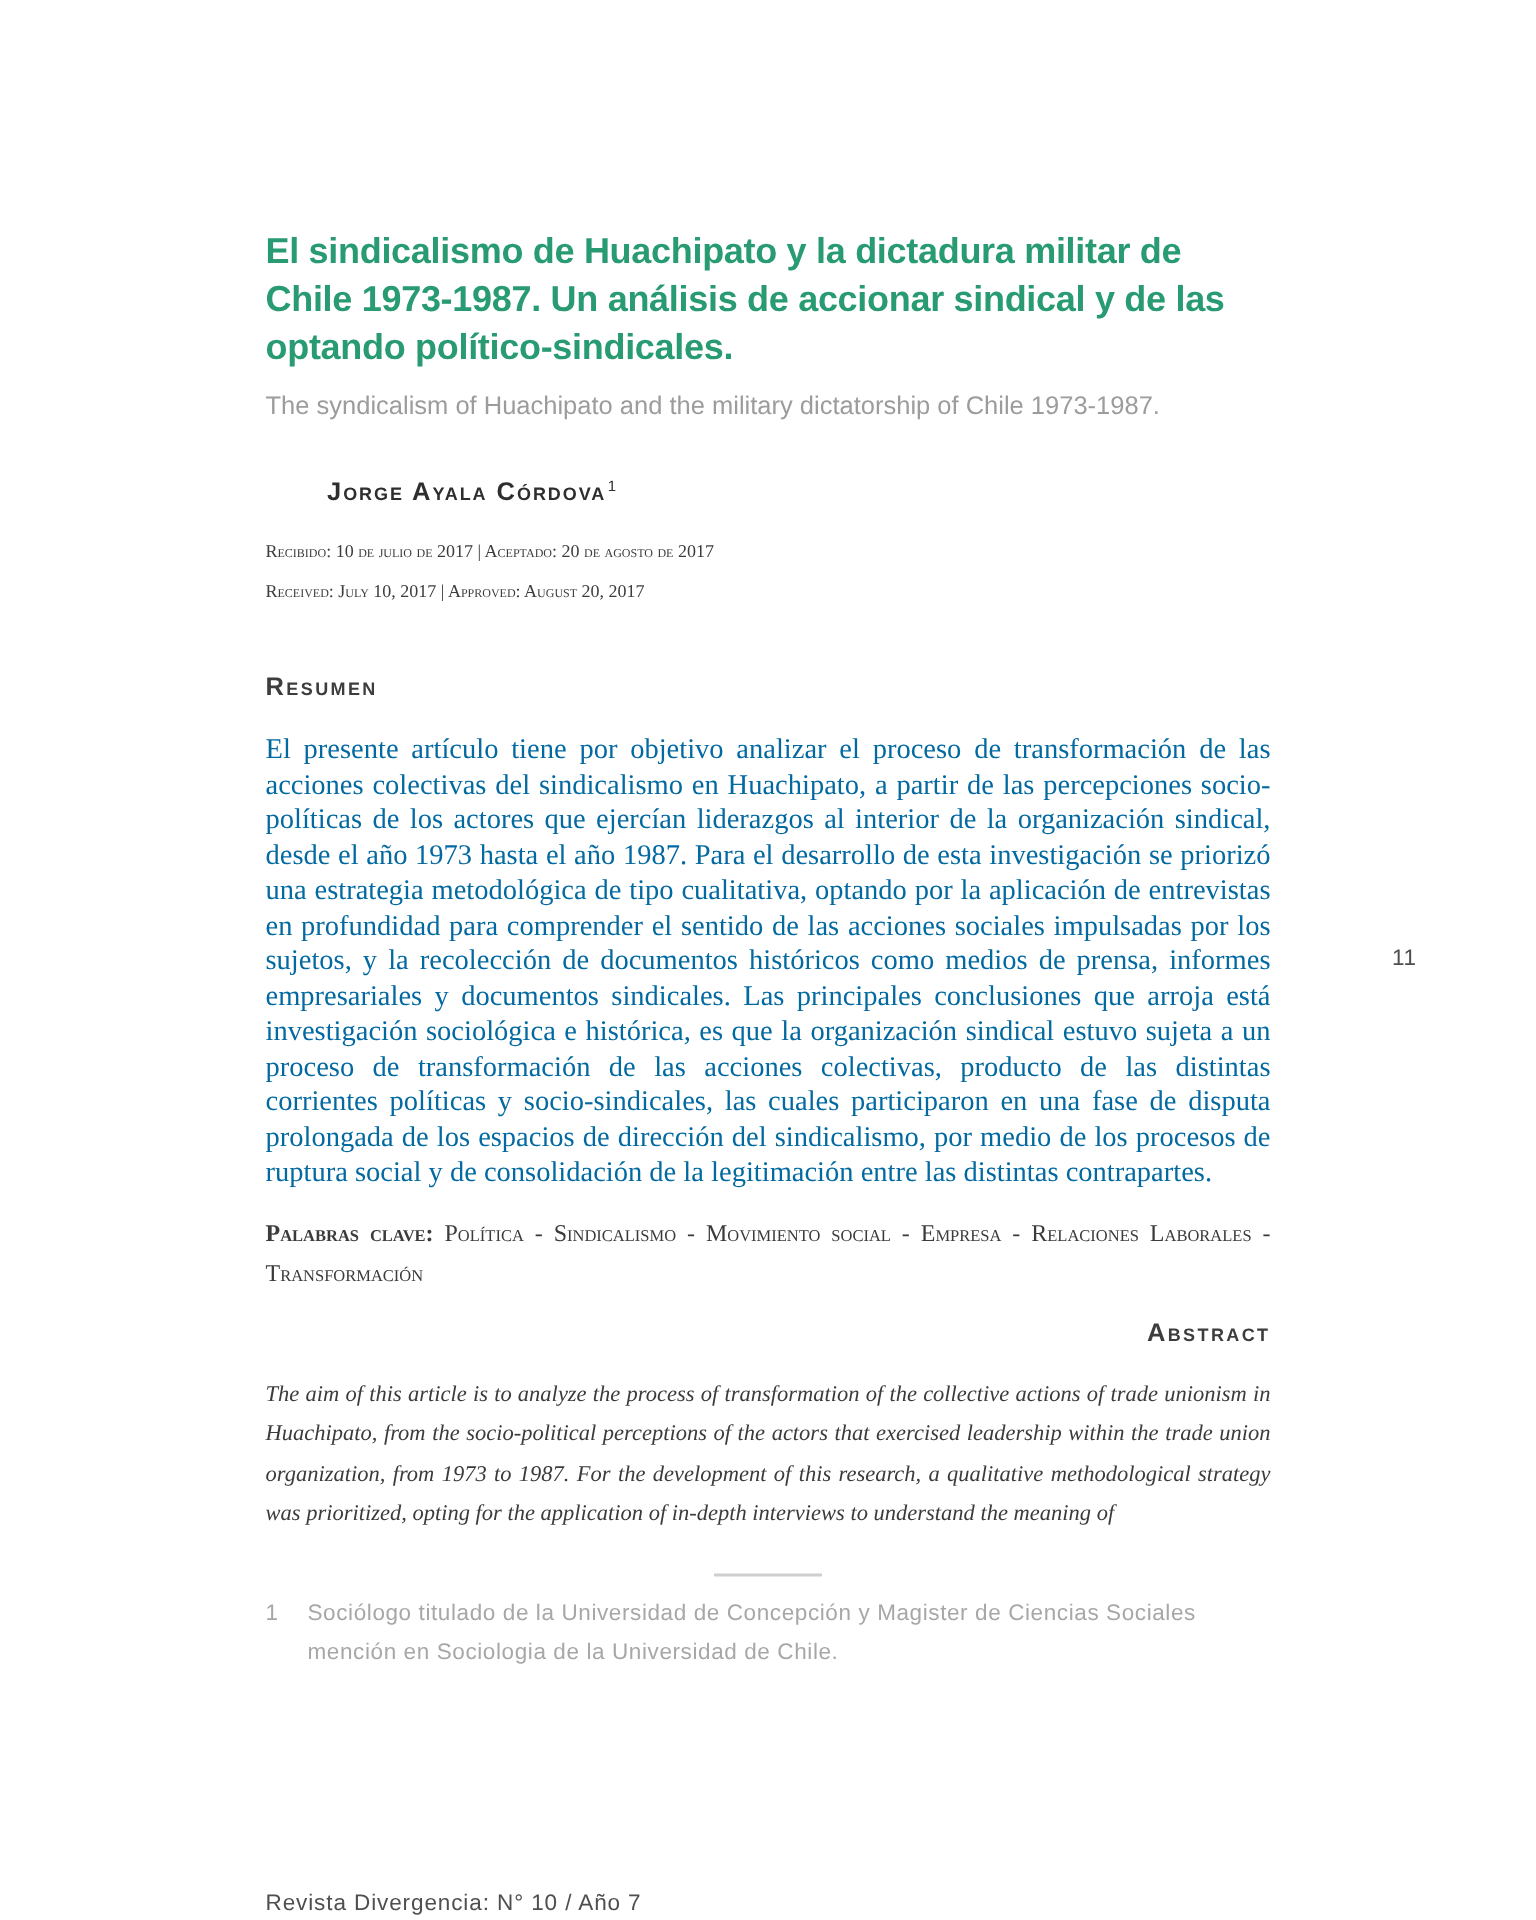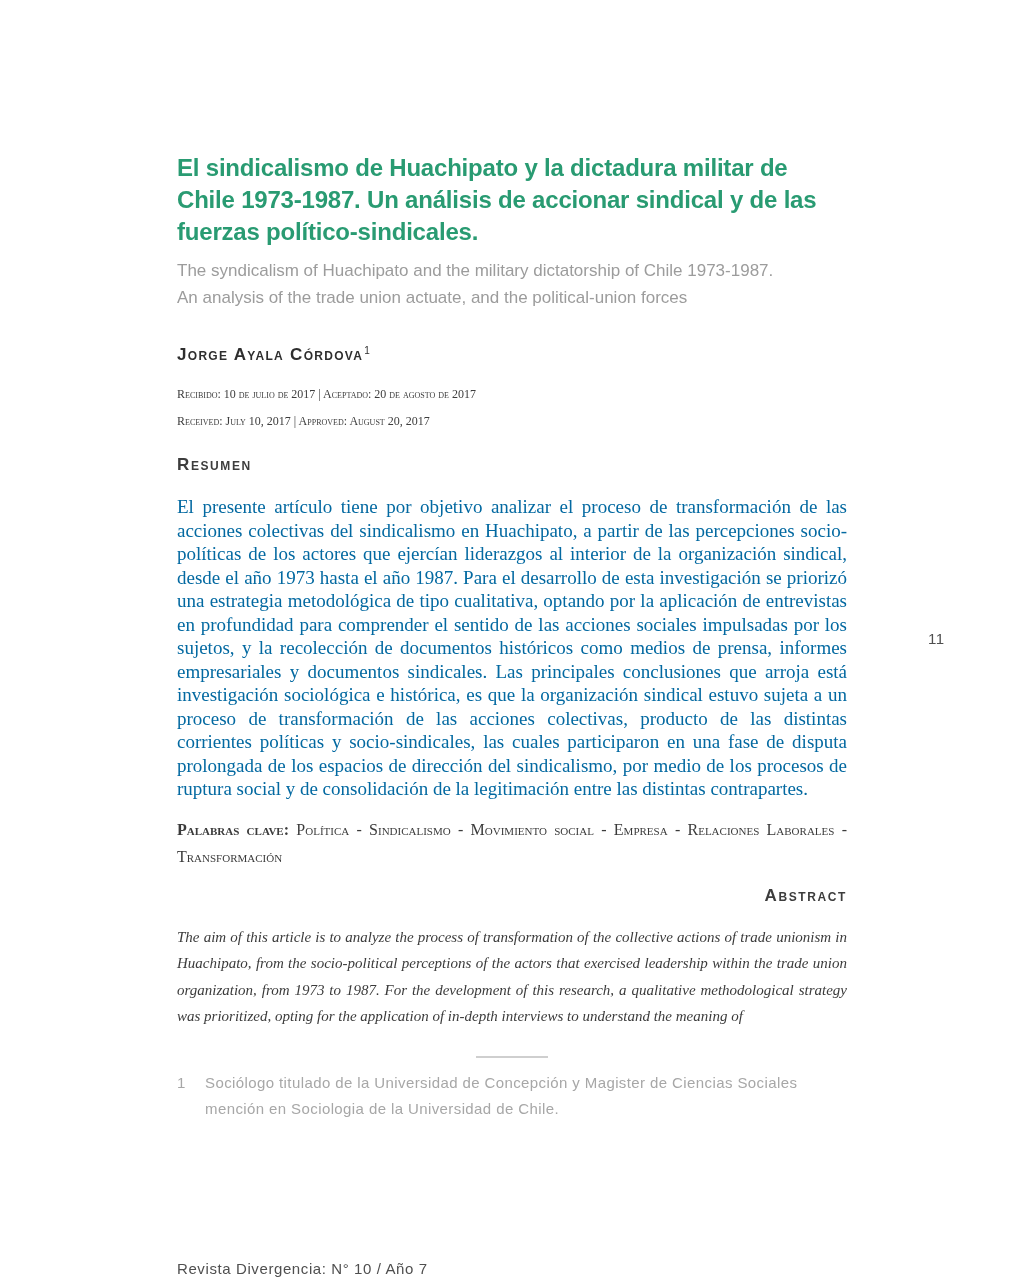--- a/index.html
+++ b/index.html
@@ -41,20 +41,21 @@
   
   .author-row {
     margin-top: 34px;
     color: #2e2e2e;
   }
   .author {
     font-weight: 700;
     font-size: 17px;
     font-variant: small-caps;
     letter-spacing: 1.3px;
+    margin-left: 41px;
   }
   .fn-ref {
     font-size: 10px;
     vertical-align: super;
     color: #2e2e2e;
     margin-left: 1px;
   }
   
   .dates {
     margin-top: 16px;
@@ -68,21 +69,21 @@
   
   .section-heading {
     font-family: "Liberation Sans", sans-serif;
     font-weight: 700;
     font-variant: small-caps;
     font-size: 17px;
     letter-spacing: 1.6px;
     color: #3d3d3d;
     margin: 0;
   }
-  .heading-resumen { margin-top: 20px; }
+  .heading-resumen { margin-top: 40px; }
   .heading-abstract { margin-top: 16px; text-align: right; }
   
   .body-es {
     margin: 20px 0 0 0;
     font-family: "Liberation Serif", serif;
     font-size: 19px;
     line-height: 23.5px;
     color: #0369a1;
     text-align: justify;
   }
@@ -147,26 +148,25 @@
 </head>
 <body>
 
 <div class="page">
 
   <div class="content">
 
     <h1 class="title">
       <div class="t-line">El sindicalismo de Huachipato y la dictadura militar de</div>
       <div class="t-line">Chile 1973-1987. Un análisis de accionar sindical y de las</div>
-      <div class="t-line">fuerzas político-sindicales.</div>
+      <div class="t-line">optando político-sindicales.</div>
     </h1>
 
     <div class="subtitle">
       <div class="s-line">The syndicalism of Huachipato and the military dictatorship of Chile 1973-1987.</div>
-      <div class="s-line">An analysis of the trade union actuate, and the political-union forces</div>
     </div>
 
     <div class="author-row">
       <span class="author">Jorge Ayala Córdova</span><span class="fn-ref">1</span>
     </div>
 
     <div class="dates">
       <div class="date-line">Recibido: 10 de julio de 2017 | Aceptado: 20 de agosto de 2017</div>
       <div class="date-line">Received: July 10, 2017 | Approved: August 20, 2017</div>
     </div>

